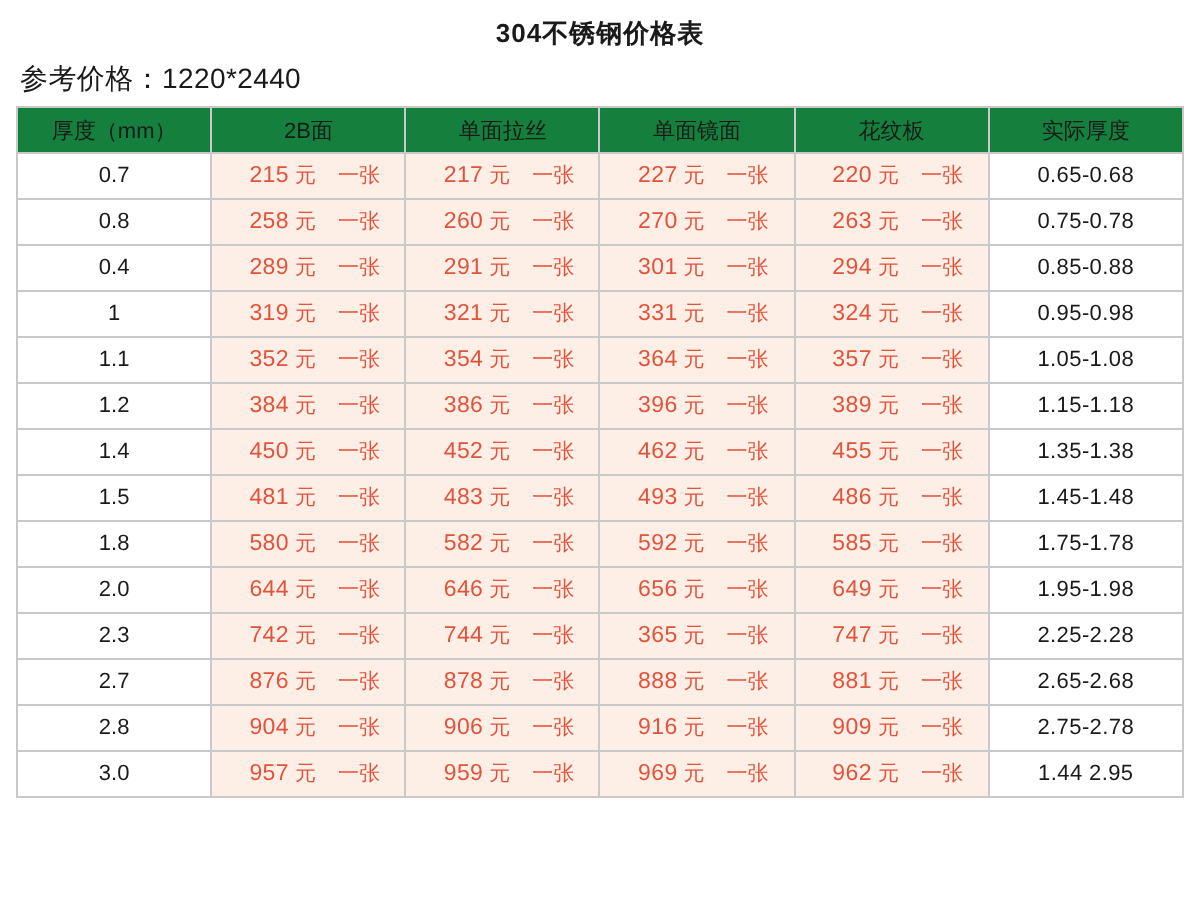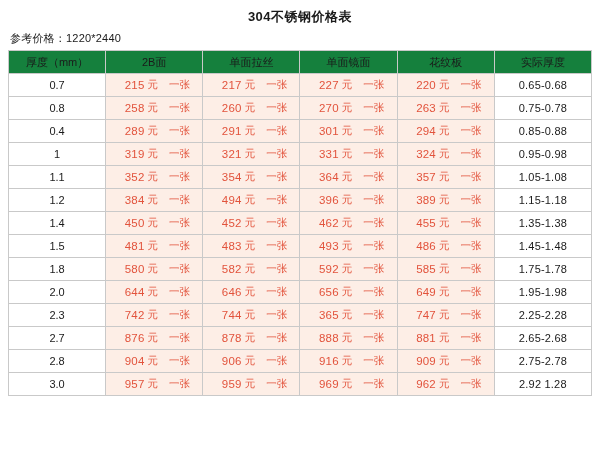--- a/index.html
+++ b/index.html
@@ -22,21 +22,21 @@
     position: relative;
   }
   .title {
     text-align: center;
     font-size: 13px;
     font-weight: bold;
     letter-spacing: 0.5px;
     padding: 2px 0 5px 0;
   }
   .subtitle {
-    font-size: 11px;
+    font-size: 14px;
     padding: 0 0 4px 2px;
     letter-spacing: 0.2px;
   }
   table.price {
     border-collapse: collapse;
     width: 584px;
     table-layout: fixed;
   }
   table.price td, table.price th {
     border: 1px solid #c9c9c9;
@@ -289,21 +289,21 @@
         <td class="thickness">1.2</td>
         <td class="pricecell">
             <div class="pc-inner">
               <span class="pnum">384</span>
               <span class="punit">元</span>
               <span class="pper">一张</span>
             </div>
           </td>
         <td class="pricecell">
             <div class="pc-inner">
-              <span class="pnum">494</span>
+              <span class="pnum">386</span>
               <span class="punit">元</span>
               <span class="pper">一张</span>
             </div>
           </td>
         <td class="pricecell">
             <div class="pc-inner">
               <span class="pnum">396</span>
               <span class="punit">元</span>
               <span class="pper">一张</span>
             </div>
@@ -572,20 +572,20 @@
               <span class="pper">一张</span>
             </div>
           </td>
         <td class="pricecell">
             <div class="pc-inner">
               <span class="pnum">962</span>
               <span class="punit">元</span>
               <span class="pper">一张</span>
             </div>
           </td>
-        <td class="actual">2.92 1.28</td>
+        <td class="actual">1.44 2.95</td>
       </tr>
 
     </tbody>
   </table>
 
 
 </div>
 
 </body></html>

